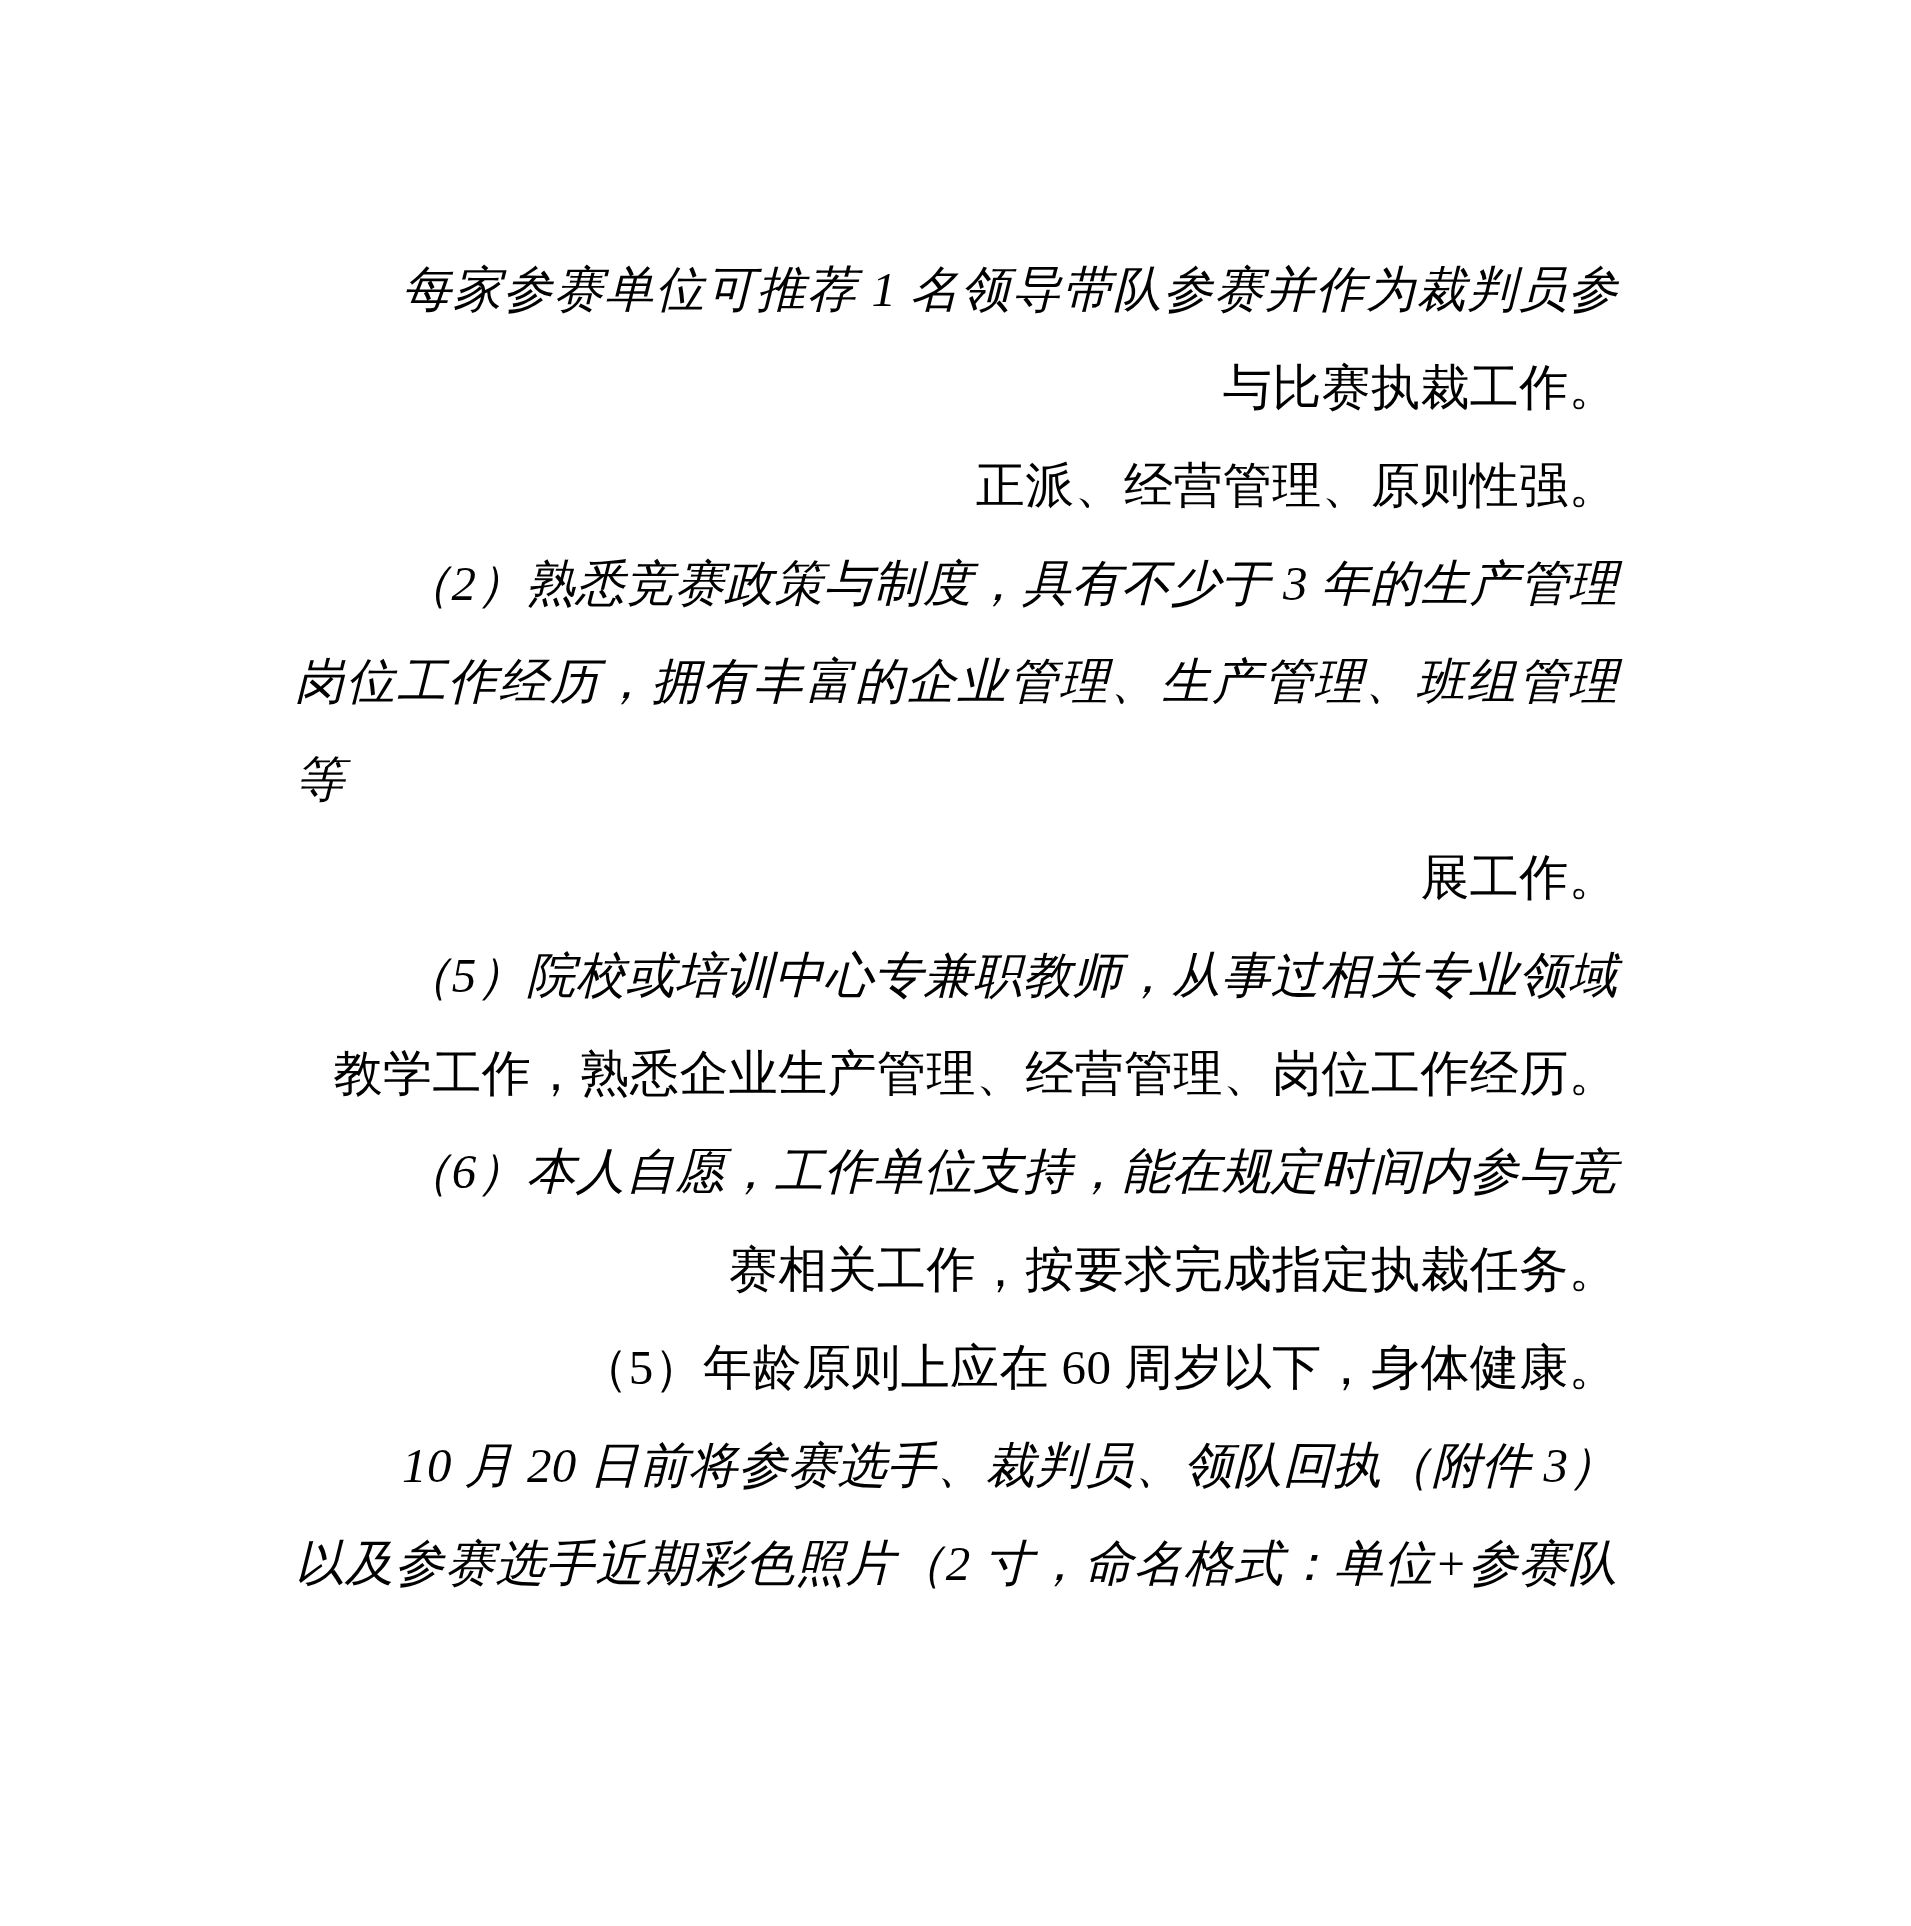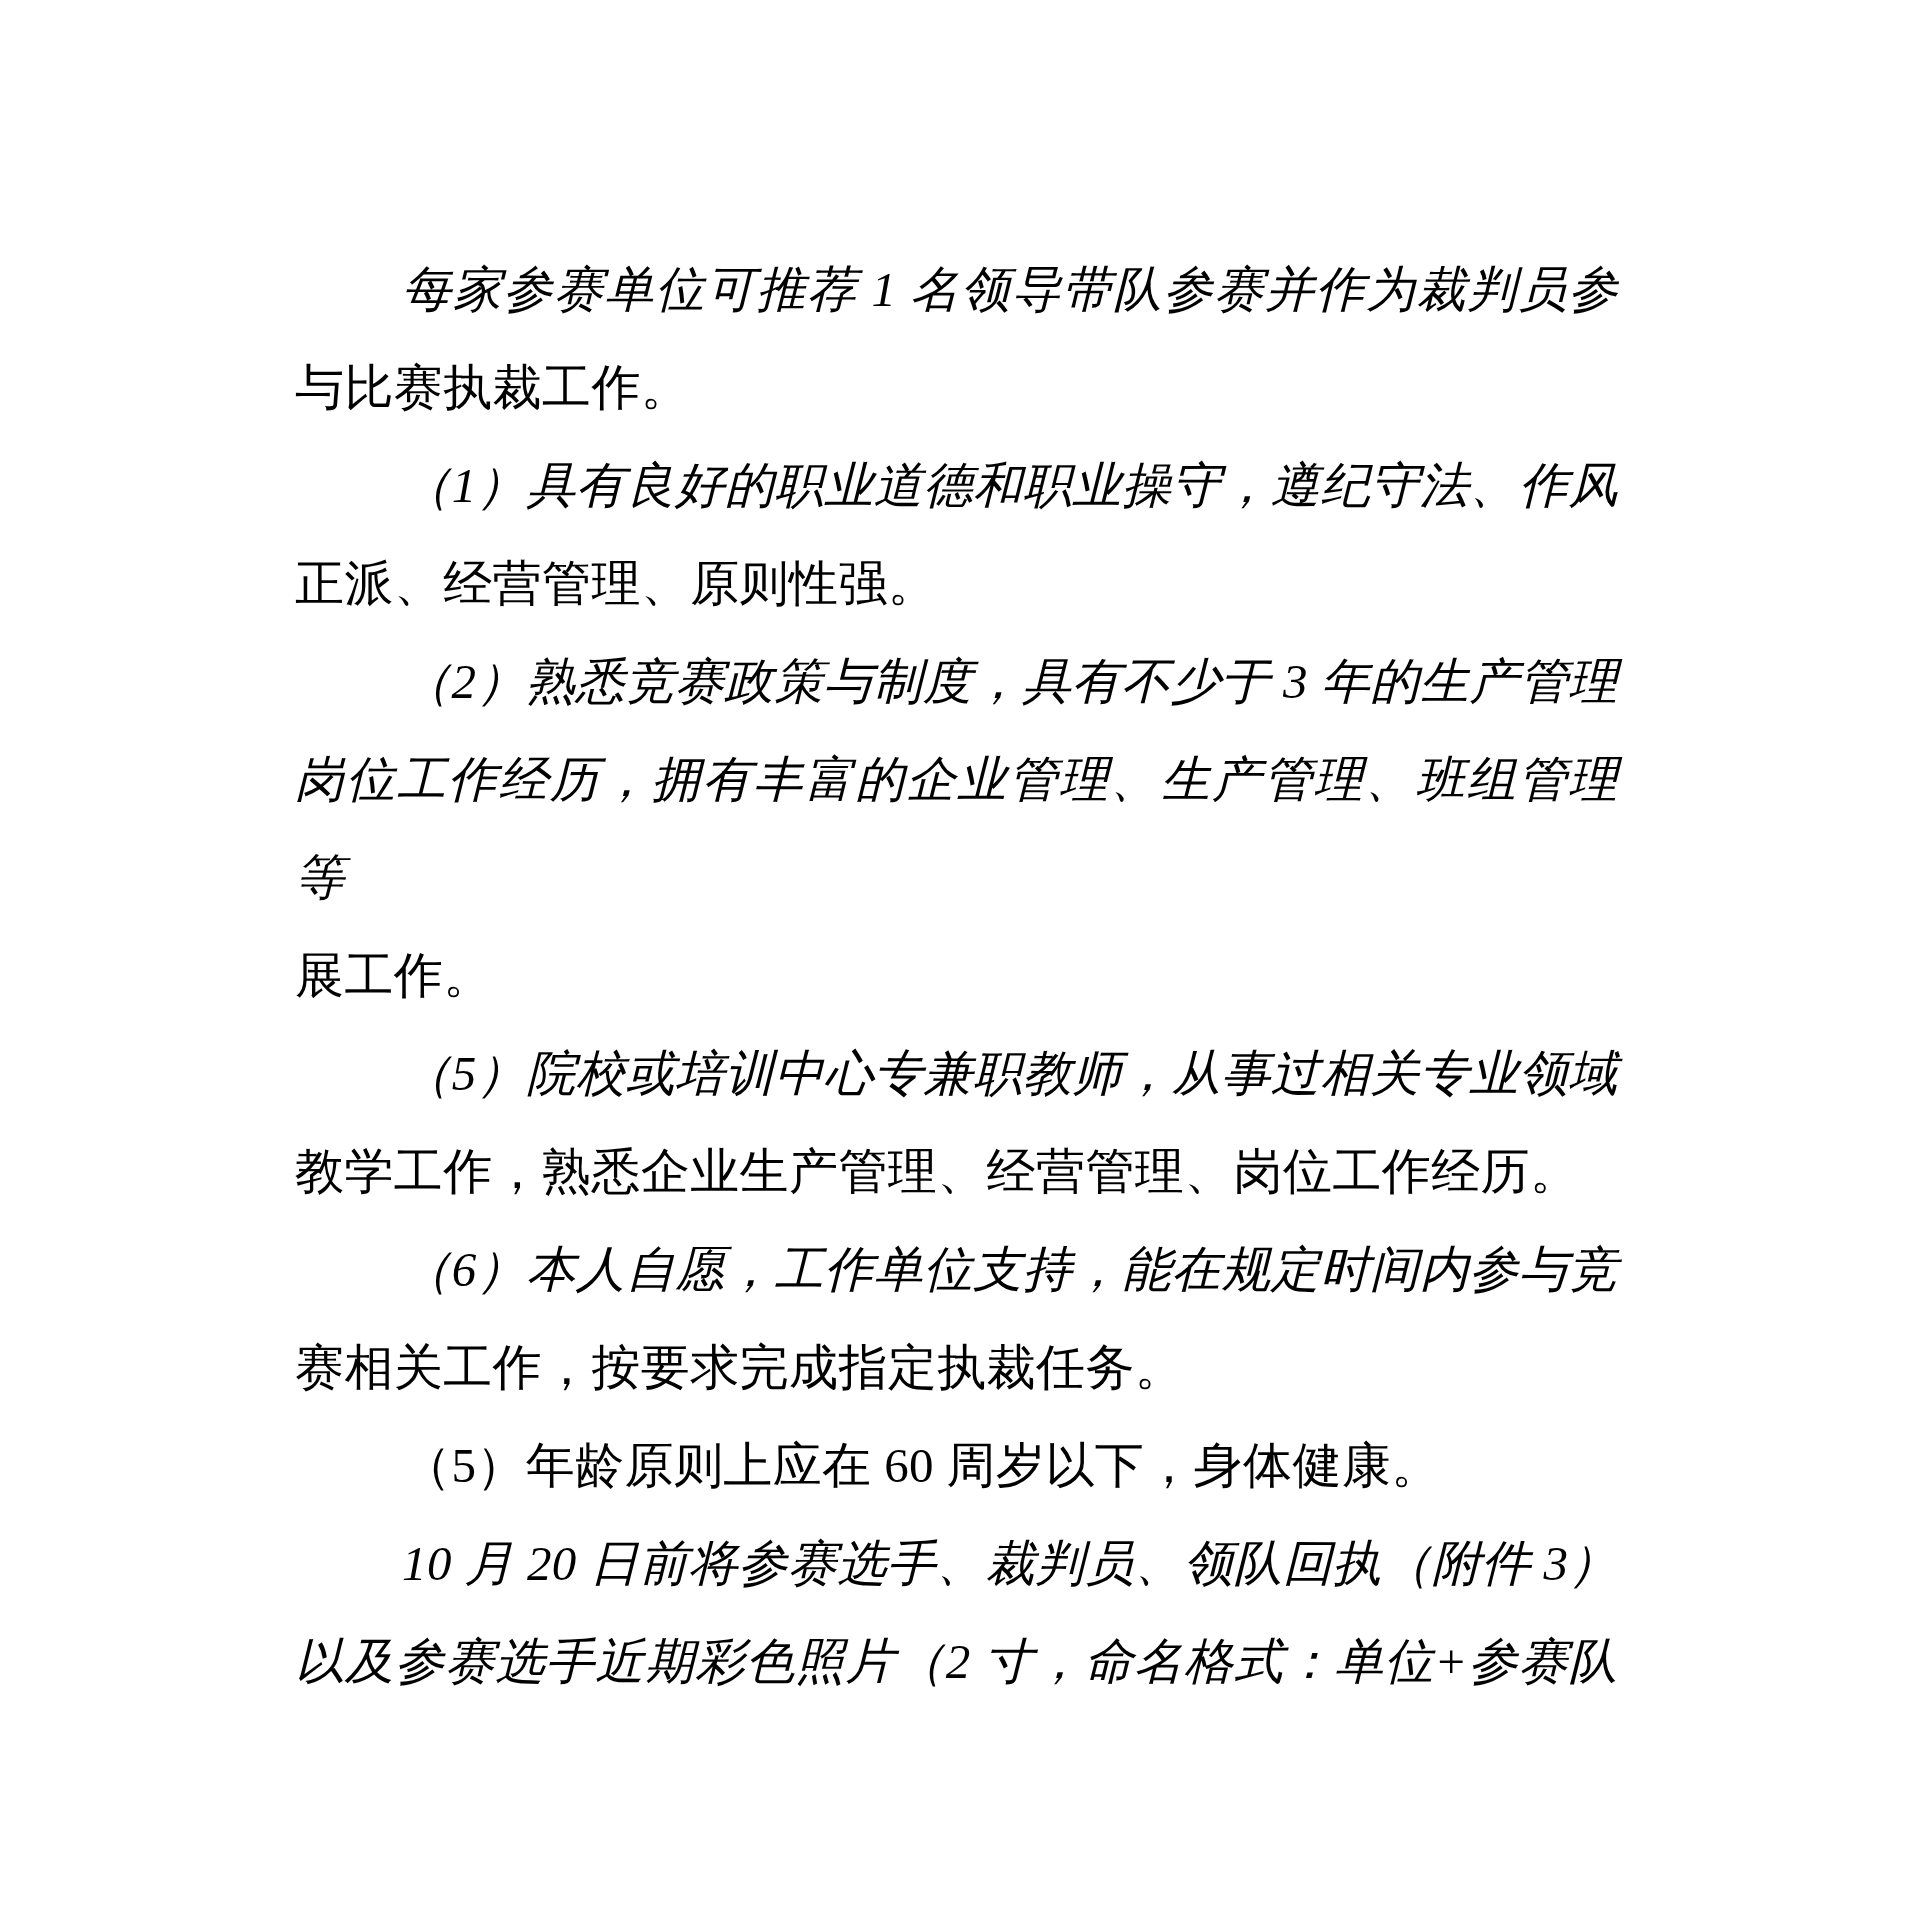--- a/index.html
+++ b/index.html
@@ -24,21 +24,21 @@
   }
   .content {
     position: absolute;
     left: 295px;
     top: 241px;
     width: 1323px;
   }
   .line {
     font-size: 49px;
     line-height: 98px;
-    text-align: left;
+    text-align: right;
     letter-spacing: 0.4px;
   }
   .fill {
     text-align: justify;
     text-align-last: justify;
     font-style: italic;
   }
   .indent {
     text-indent: 107px;
   }
@@ -46,21 +46,20 @@
 </head>
 <body>
 
 <div class="page">
   <div class="content">
 
     <div class="line fill indent">每家参赛单位可推荐 1 名领导带队参赛并作为裁判员参</div>
     <div class="line">与比赛执裁工作。</div>
 
 
-    <div class="line fill indent">（1）具有良好的职业道德和职业操守，遵纪守法、作风</div>
     <div class="line">正派、经营管理、原则性强。</div>
 
     <div class="line fill indent">（2）熟悉竞赛政策与制度，具有不少于 3 年的生产管理</div>
     <div class="line fill">岗位工作经历，拥有丰富的企业管理、生产管理、班组管理等</div>
     <div class="line">展工作。</div>
 
     <div class="line fill indent">（5）院校或培训中心专兼职教师，从事过相关专业领域</div>
     <div class="line">教学工作，熟悉企业生产管理、经营管理、岗位工作经历。</div>
 
     <div class="line fill indent">（6）本人自愿，工作单位支持，能在规定时间内参与竞</div>

